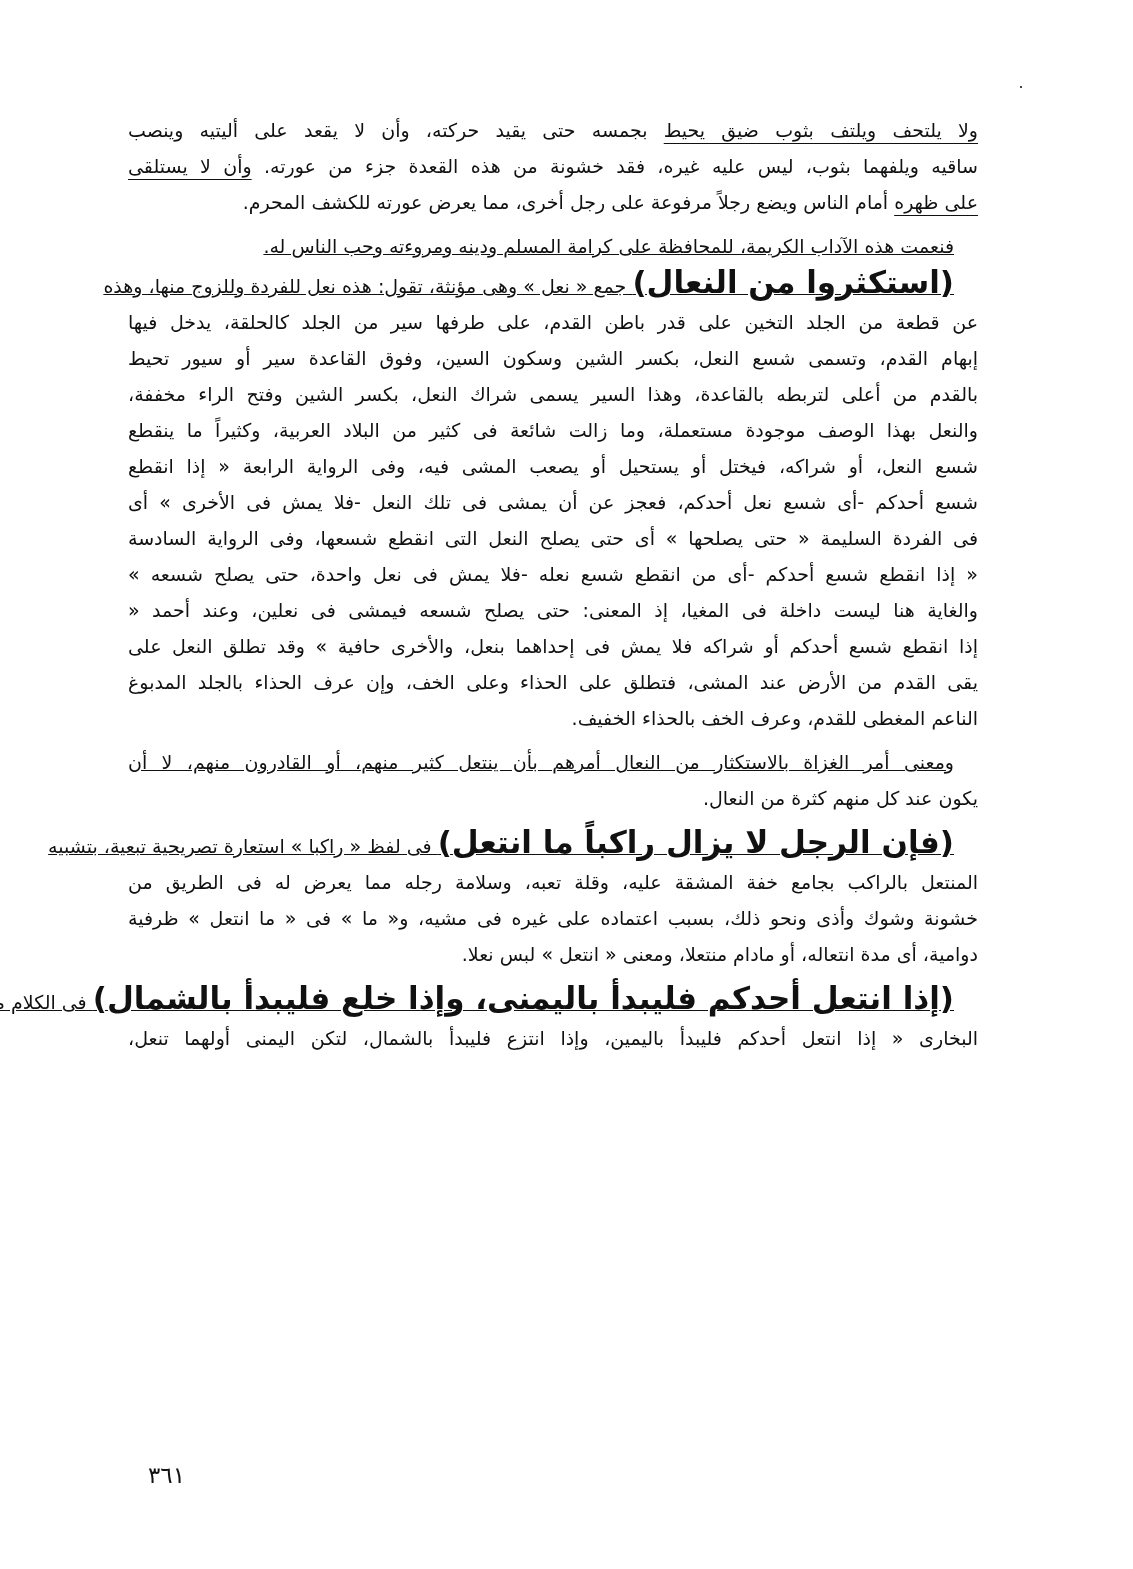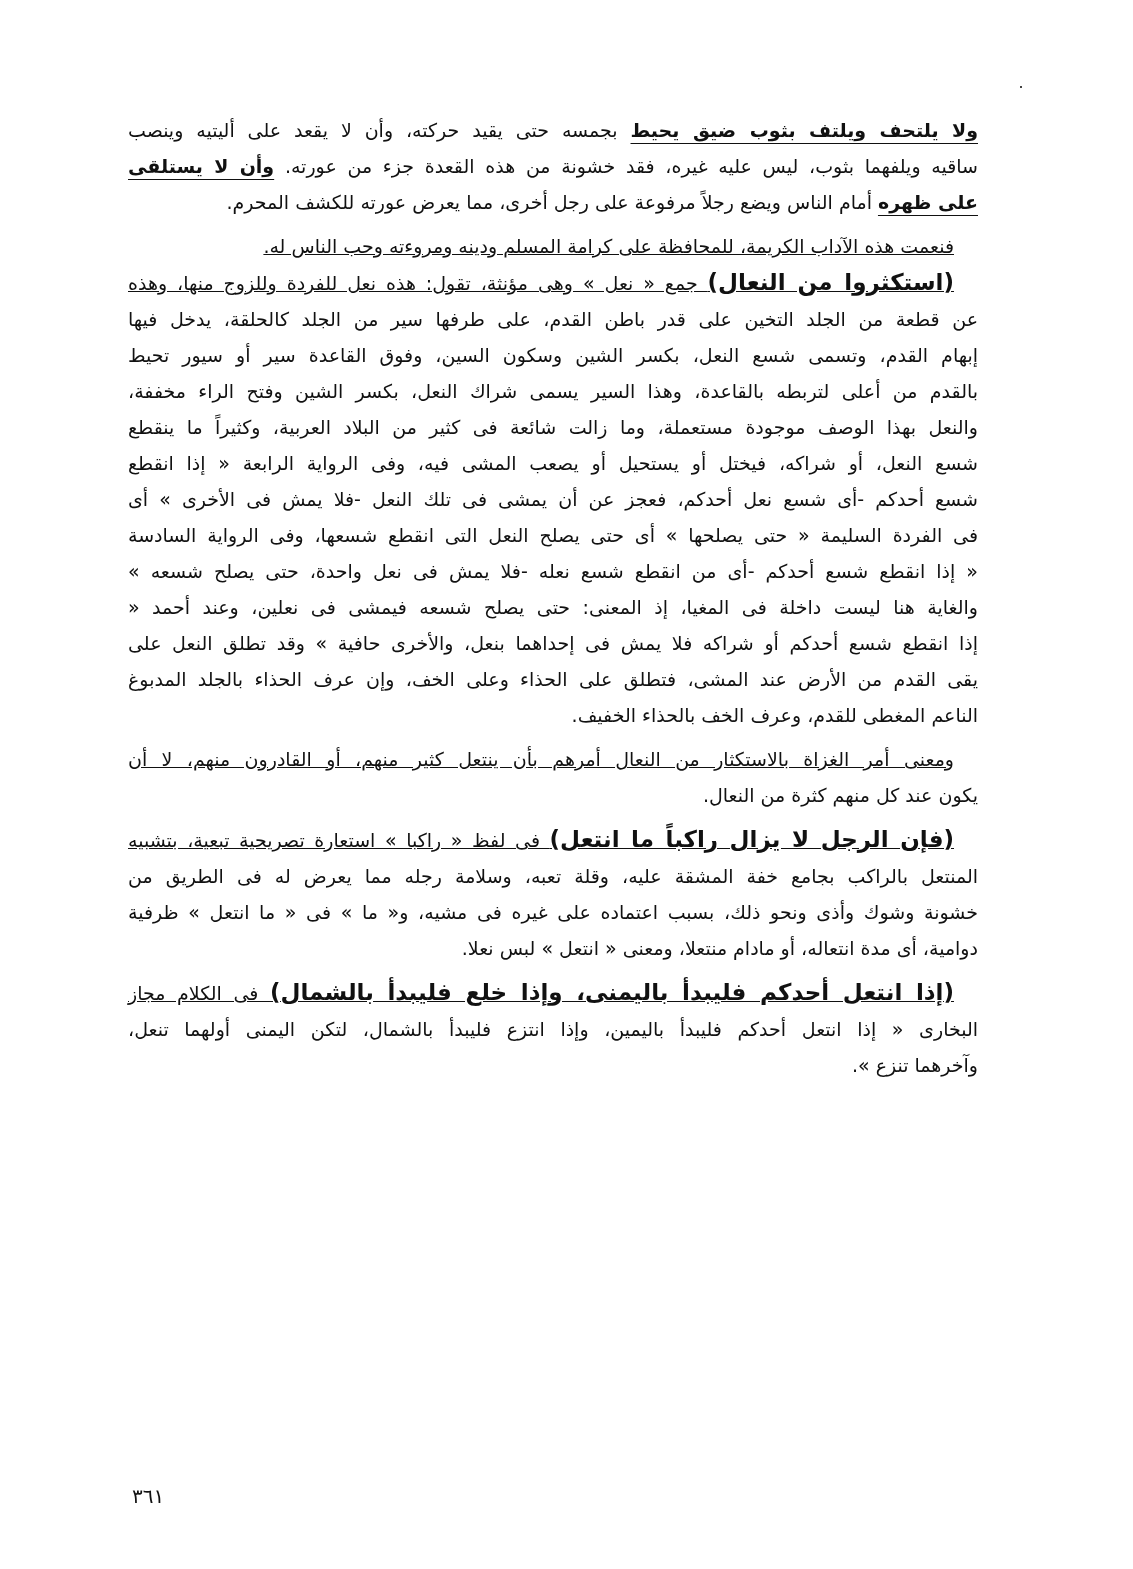--- a/index.html
+++ b/index.html
@@ -11,29 +11,29 @@
     position: absolute; left: 128px; top: 112px; width: 850px;
     direction: rtl; text-align: justify;
   }
   .line {
     font-size: 19px; line-height: 36px; white-space: nowrap;
     text-align-last: justify; text-align: justify; display: block;
   }
   .line.last { text-align-last: right; }
   .para-gap { height: 8px; }
   .indent { padding-right: 24px; text-decoration: underline; }
-  .u { text-decoration: underline; text-underline-offset: 6px; font-weight: bold; }
-  .b { font-weight: bold; font-size: 23px; margin-top: 32px; }
+  .u { text-decoration: underline; text-underline-offset: 6px; }
+  .b { font-weight: bold; font-size: 31px; margin-top: 32px; }
   .heading {
     text-align: center; font-weight: bold; font-size: 32px;
     margin: 14px 0 16px 0; line-height: 56px; text-align-last: center;
   }
   .page-number {
-    position: absolute; left: 132px; top: 1462px; font-size: 20px;
-    font-family: "DejaVu Sans", sans-serif; direction: rtl; margin-top: 22px;
+    position: absolute; left: 148px; top: 1462px; font-size: 23px;
+    font-family: "DejaVu Sans", sans-serif; direction: rtl;
   }
   .top-dot {
     position: absolute; left: 1020px; top: 86px; width: 2px; height: 2px; background: #444;
   }
 </style>
 </head>
 <body>
 
 <div class="top-dot"></div>
 
@@ -86,17 +86,16 @@
     <span class="line">المنتعل بالراكب بجامع خفة المشقة عليه، وقلة تعبه، وسلامة رجله مما يعرض له فى الطريق من</span>
     <span class="line">خشونة وشوك وأذى ونحو ذلك، بسبب اعتماده على غيره فى مشيه، و« ما » فى « ما انتعل » ظرفية</span>
     <span class="line last">دوامية، أى مدة انتعاله، أو مادام منتعلا، ومعنى « انتعل » لبس نعلا.</span>
   </div>
 
   <div class="para-gap"></div>
 
   <div>
     <span class="line indent"><span class="b">(إذا انتعل أحدكم فليبدأ باليمنى، وإذا خلع فليبدأ بالشمال)</span><span> فى الكلام مجاز</span></span>
     <span class="line">البخارى « إذا انتعل أحدكم فليبدأ باليمين، وإذا انتزع فليبدأ بالشمال، لتكن اليمنى أولهما تنعل،</span>
-    <span class="line last">وآخرهما تنزع ».</span>
   </div>
 </div>
 
 <div class="page-number">٣٦١</div>
 
 </body></html>

